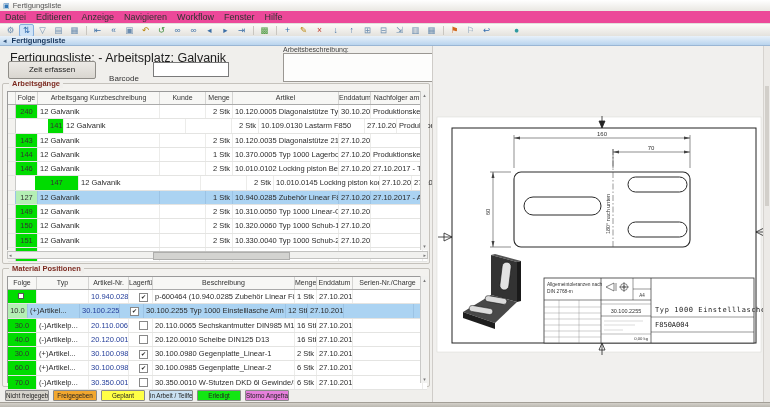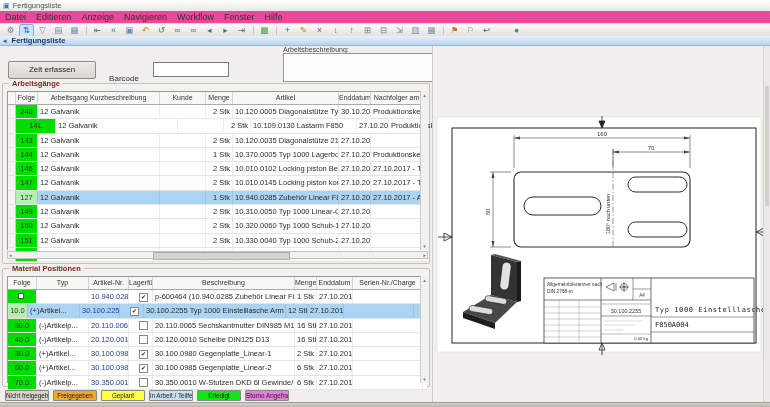--- a/index.html
+++ b/index.html
@@ -130,20 +130,21 @@
     <span class="tb-gap"></span>
     <span class="tb-btn" style="color: rgb(46, 154, 160);">●</span>
   </div>
 <div class="tabstrip">
   <span class="tab-collapse">◂</span>
   <span>Fertigungsliste</span>
 </div>
 
 <div class="content">
 
+  <div class="page-title">Fertigungsliste:  - Arbeitsplatz: Galvanik</div>
   <div class="btn btn-zeit">Zeit erfassen</div>
   <div class="lbl-barcode">
     <div>Barcode</div>
     <div>Arbeitsgang</div>
   </div>
   <input class="inp-barcode" value="" style="">
   <div class="lbl-arb">Arbeitsbeschreibung:</div>
   <textarea class="box-arb" style=""></textarea>
   <div class="btn btn-zeich">
     <div>Zeichnung</div>
@@ -170,21 +171,21 @@
           <span class="t-cell c-folge" style="width: 22px;"><span>240</span></span>
           <span class="t-cell c-kurz" style="width: 122px;"><span>12 Galvanik</span></span>
           <span class="t-cell c-kunde" style="width: 46px;"><span></span></span>
           <span class="t-cell c-menge" style="width: 27px;"><span>2 Stk</span></span>
           <span class="t-cell c-artikel" style="width: 106px;"><span>10.120.0005 Diagonalstütze Typ 2-400, M20</span></span>
           <span class="t-cell c-enddatum" style="width: 32px;"><span>30.10.2017</span></span>
           <span class="t-cell c-nachfolger" style="width: 52px;"><span>Produktionskette erledigt 30.10</span></span>
         </div>
         <div class="t-row">
           <span class="t-cell c-sel" style="width: 8px;"></span>
-          <span class="t-cell c-folge" style="width: 40px;"><span>141</span></span>
+          <span class="t-cell c-folge" style="width: 16px; margin-left: 32px;"><span>141</span></span>
           <span class="t-cell c-kurz" style="width: 122px;"><span>12 Galvanik</span></span>
           <span class="t-cell c-kunde" style="width: 46px;"><span></span></span>
           <span class="t-cell c-menge" style="width: 27px;"><span>2 Stk</span></span>
           <span class="t-cell c-artikel" style="width: 106px;"><span>10.109.0130 Lastarm F850</span></span>
           <span class="t-cell c-enddatum" style="width: 32px;"><span>27.10.2017</span></span>
           <span class="t-cell c-nachfolger" style="width: 52px;"><span>Produktionskette erledigt 27.10</span></span>
         </div>
         <div class="t-row">
           <span class="t-cell c-sel" style="width: 8px;"></span>
           <span class="t-cell c-folge" style="width: 22px;"><span>143</span></span>
@@ -210,21 +211,21 @@
           <span class="t-cell c-folge" style="width: 22px;"><span>146</span></span>
           <span class="t-cell c-kurz" style="width: 122px;"><span>12 Galvanik</span></span>
           <span class="t-cell c-kunde" style="width: 46px;"><span></span></span>
           <span class="t-cell c-menge" style="width: 27px;"><span>2 Stk</span></span>
           <span class="t-cell c-artikel" style="width: 106px;"><span>10.010.0102 Locking piston  Beach position</span></span>
           <span class="t-cell c-enddatum" style="width: 32px;"><span>27.10.2017</span></span>
           <span class="t-cell c-nachfolger" style="width: 52px;"><span>27.10.2017 - Testständer Lin</span></span>
         </div>
         <div class="t-row">
           <span class="t-cell c-sel" style="width: 8px;"></span>
-          <span class="t-cell c-folge" style="width: 22px;"><span>147</span></span>
+          <span class="t-cell c-folge" style="width: 44px; margin-left: 19px;"><span>147</span></span>
           <span class="t-cell c-kurz" style="width: 122px;"><span>12 Galvanik</span></span>
           <span class="t-cell c-kunde" style="width: 46px;"><span></span></span>
           <span class="t-cell c-menge" style="width: 27px;"><span>2 Stk</span></span>
           <span class="t-cell c-artikel" style="width: 106px;"><span>10.010.0145 Locking piston komplett ohne Sensor</span></span>
           <span class="t-cell c-enddatum" style="width: 32px;"><span>27.10.2017</span></span>
           <span class="t-cell c-nachfolger" style="width: 52px;"><span>27.10.2017 - Testständer Lin</span></span>
         </div>
         <div class="t-row selected">
           <span class="t-cell c-sel" style="width: 8px;"></span>
           <span class="t-cell c-folge" style="width: 22px;"><span>127</span></span>

